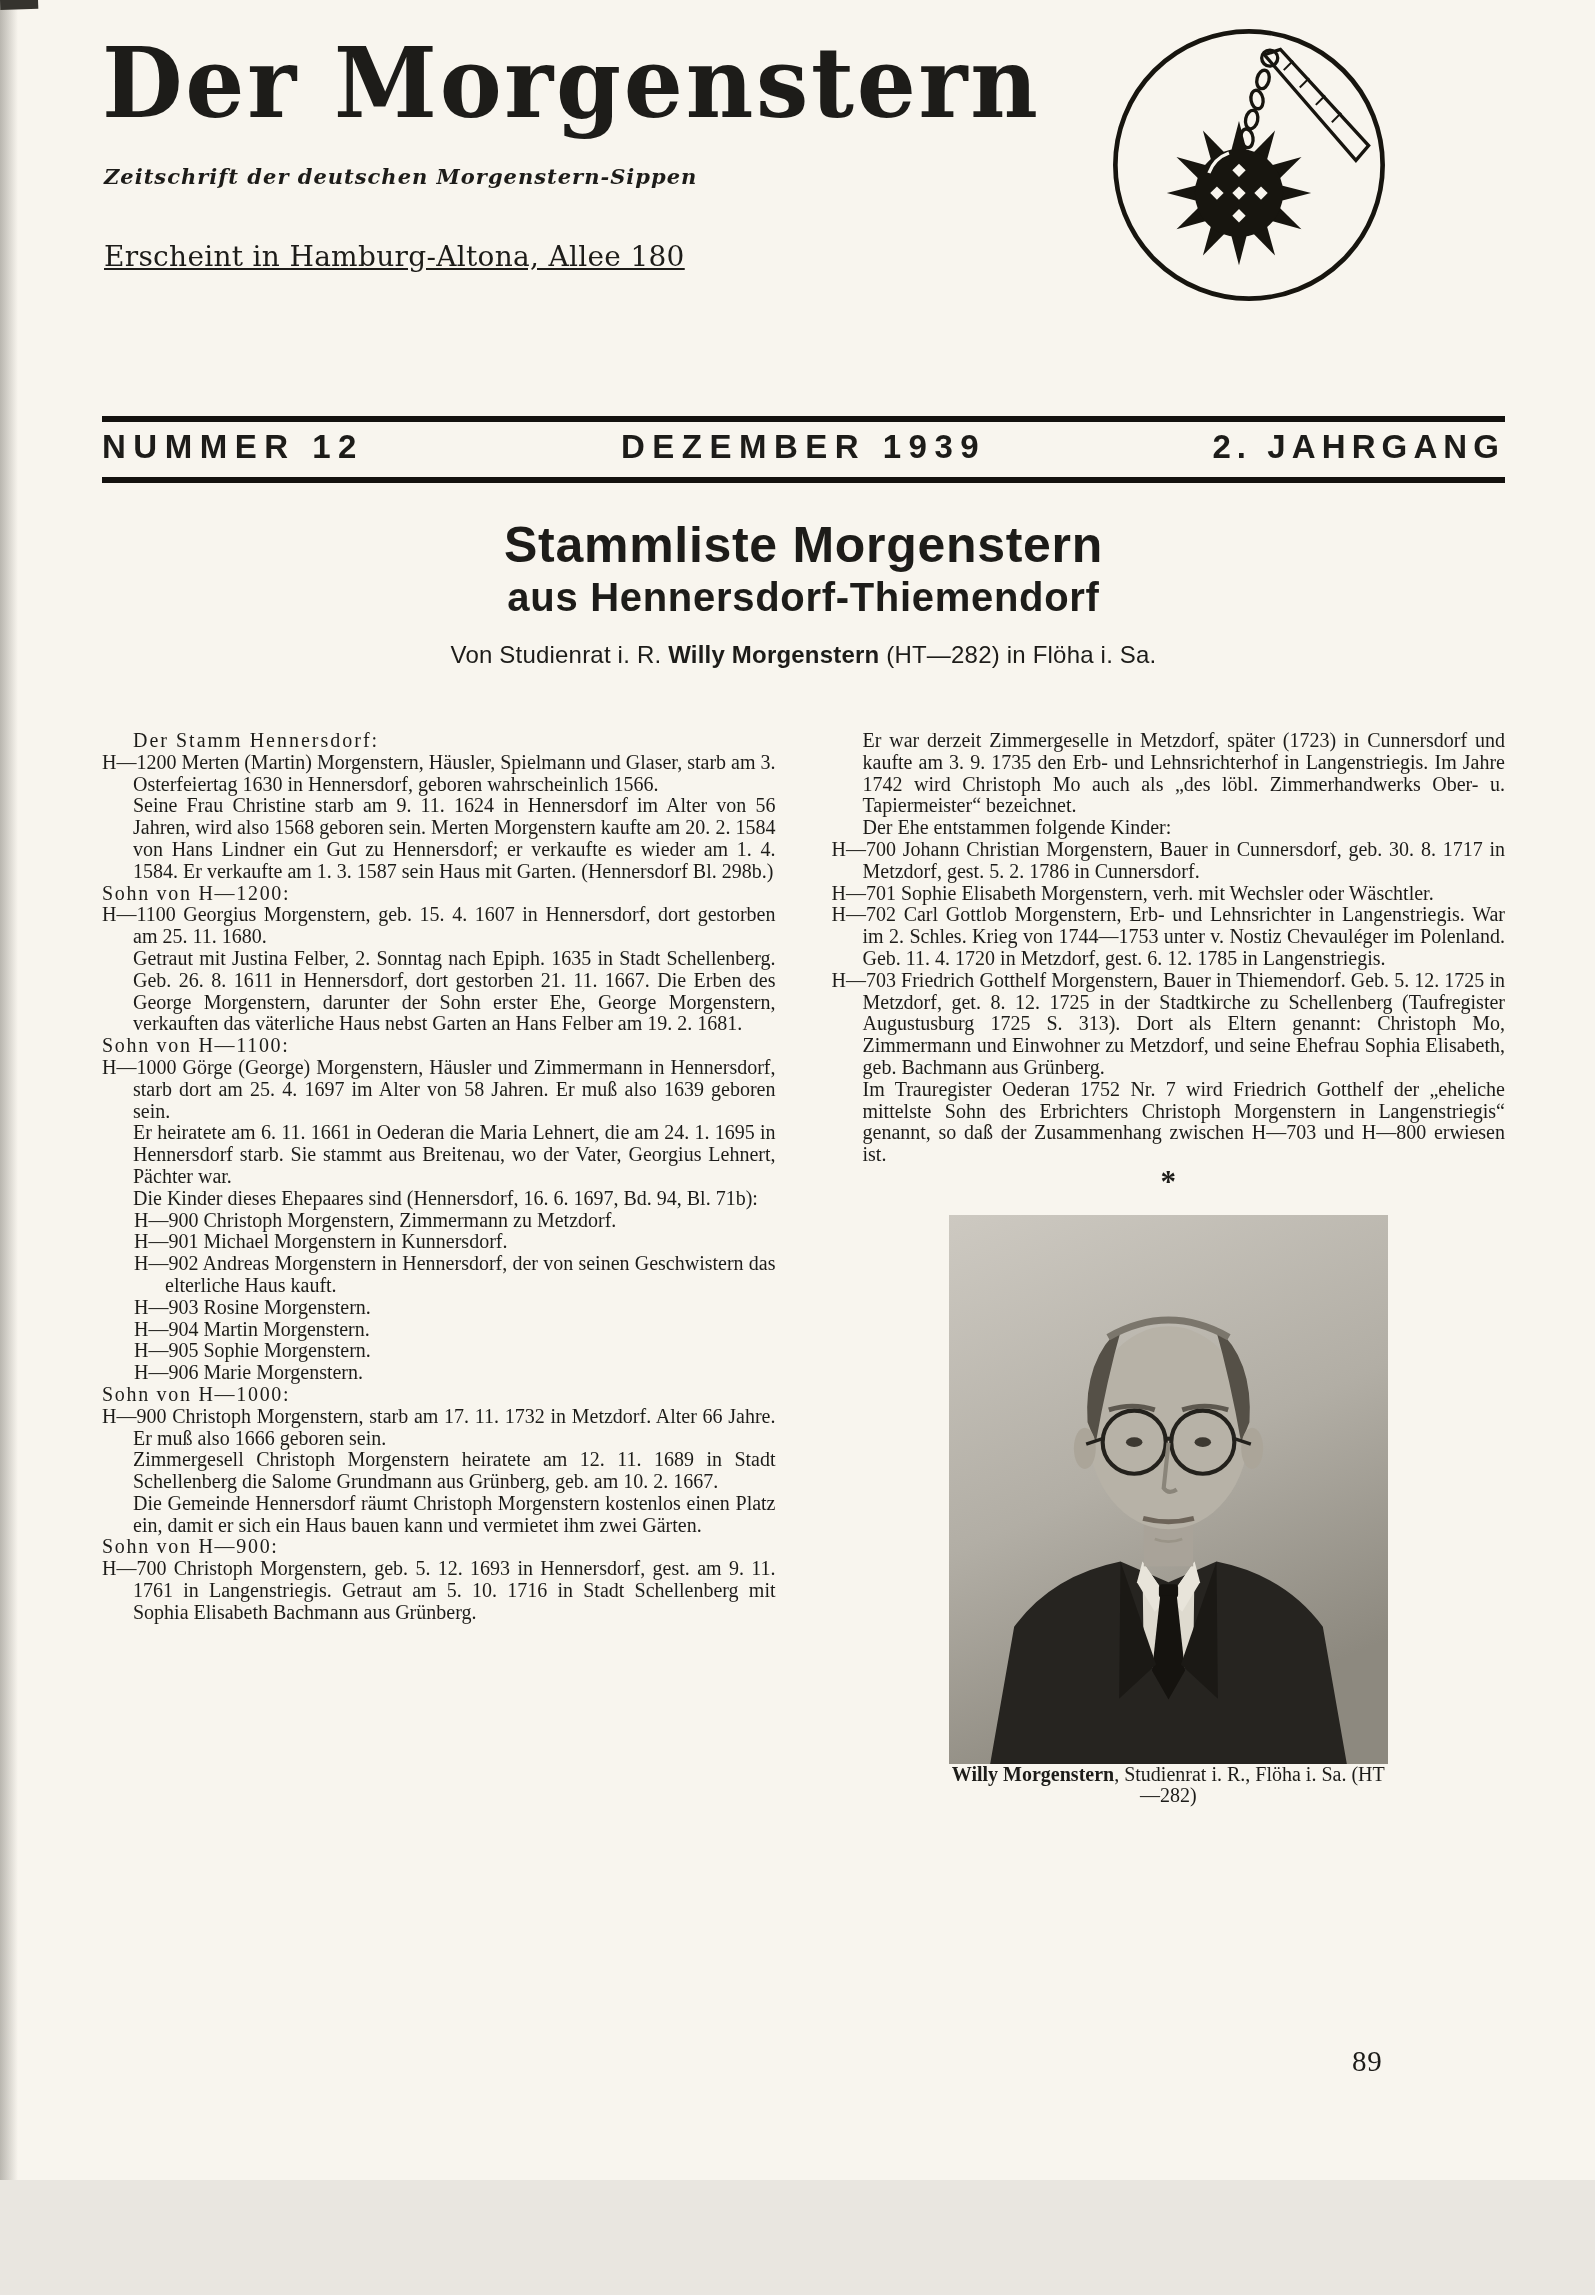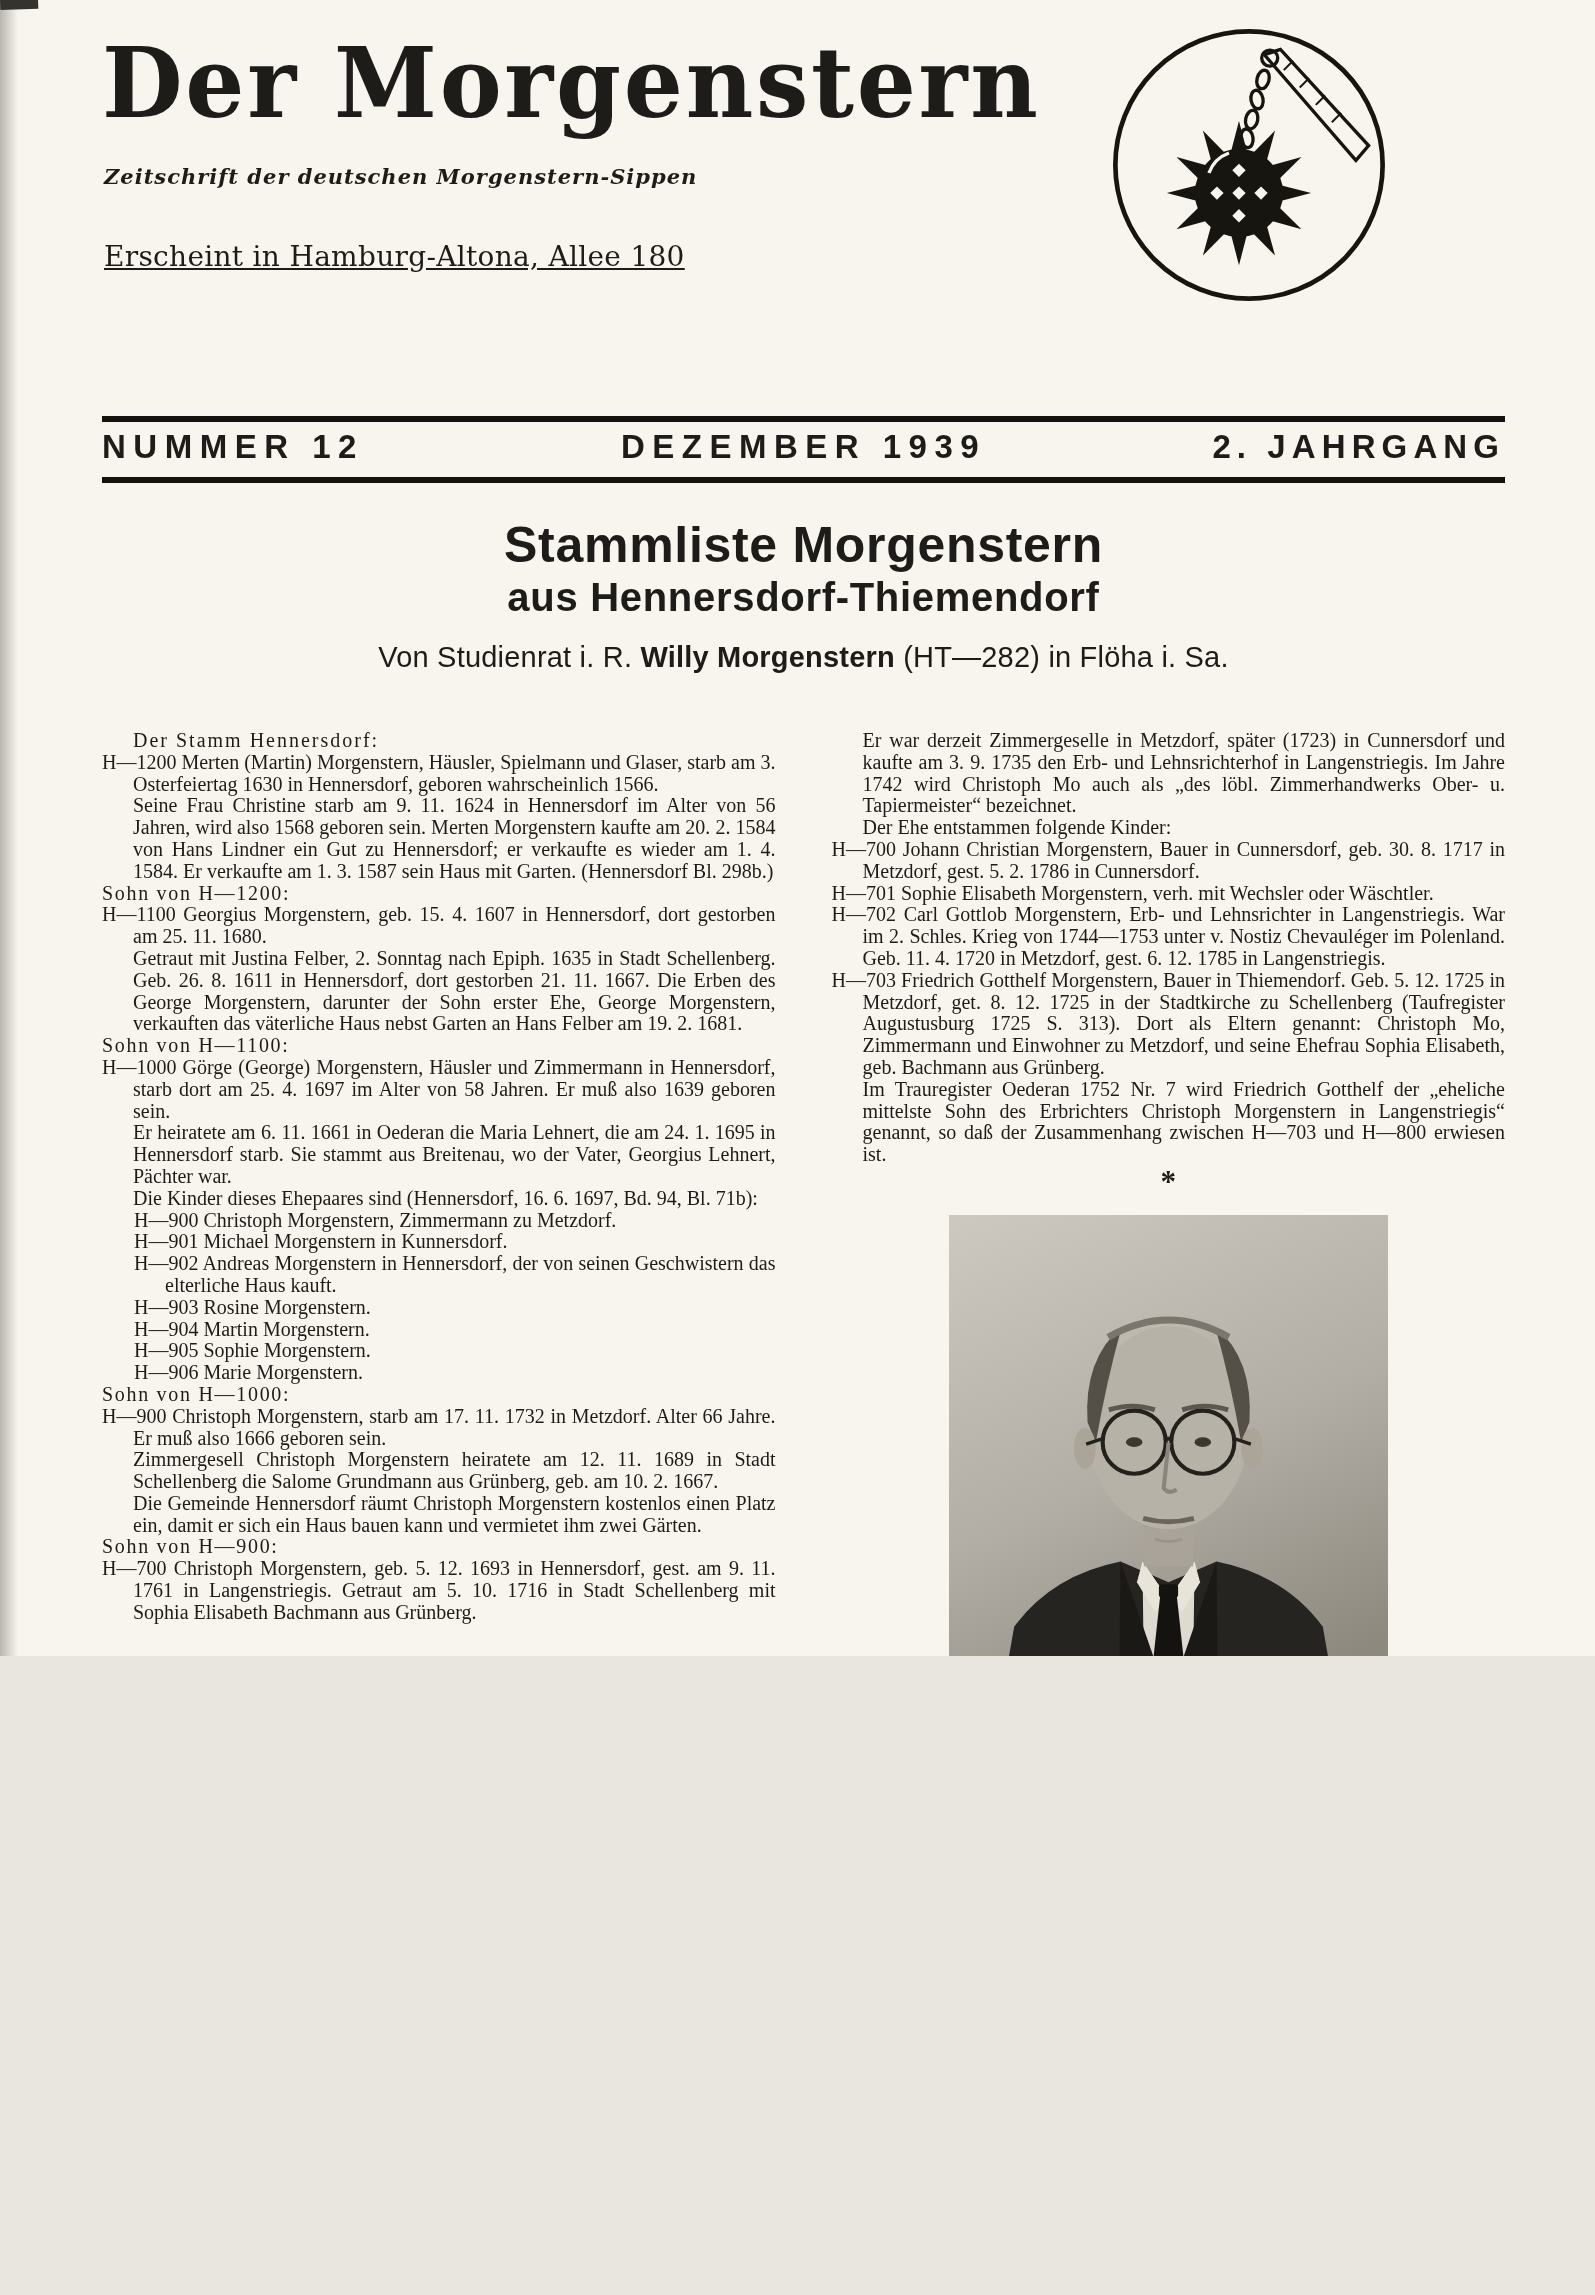--- a/index.html
+++ b/index.html
@@ -1,18 +1,18 @@
 <!DOCTYPE html>
 <html lang="de" style="font-size:11px"><head>
 <meta charset="utf-8">
 <style>
   html,body{margin:0;padding:0;background:#e9e6e0;}
   .page{
     position:relative;
-    width:1596px;height:1656px;
+    width:1596px;height:2180px;
     background:#f8f5ee;
     color:#1d1c19;
     font-family:"Liberation Serif",serif;
     overflow:hidden;
   }
   .scan-left{
     position:absolute;left:0;top:0;width:17.7px;height:2295px;
     background:linear-gradient(90deg,#b9b6af,rgba(248,245,238,0));
   }
   .corner-mark{
@@ -50,21 +50,21 @@
   .issue-bar .c-left{text-align:left;}
   .issue-bar .c-center{text-align:center;}
   .issue-bar .c-right{text-align:right;letter-spacing:6.1px;}
   
   .article-head{
     position:absolute;left:102px;top:519px;width:1403px;text-align:center;
     font-family:"Liberation Sans",sans-serif;
   }
   .article-title1{font-size:50px;font-weight:bold;margin:0;letter-spacing:0.7px;line-height:1.05;}
   .article-title2{font-size:40px;font-weight:bold;margin:4.1px 0 0;letter-spacing:0.7px;line-height:1.05;}
-  .byline{margin-top:23px;font-size:29px;letter-spacing:0.2px;}
+  .byline{margin-top:23px;font-size:24px;letter-spacing:0.2px;}
   .byline .b-name{font-weight:bold;}
   
   .columns{
     position:absolute;left:102px;top:730px;width:1403px;
     display:flex;gap:56px;
   }
   .col{flex:1;font-size:20px;line-height:1.09;text-align:justify;}
   .col p{margin:0;padding-left:31px;}
   .p-head{letter-spacing:2px;}
   .p-sohn{padding-left:0 !important;letter-spacing:1.7px;}

